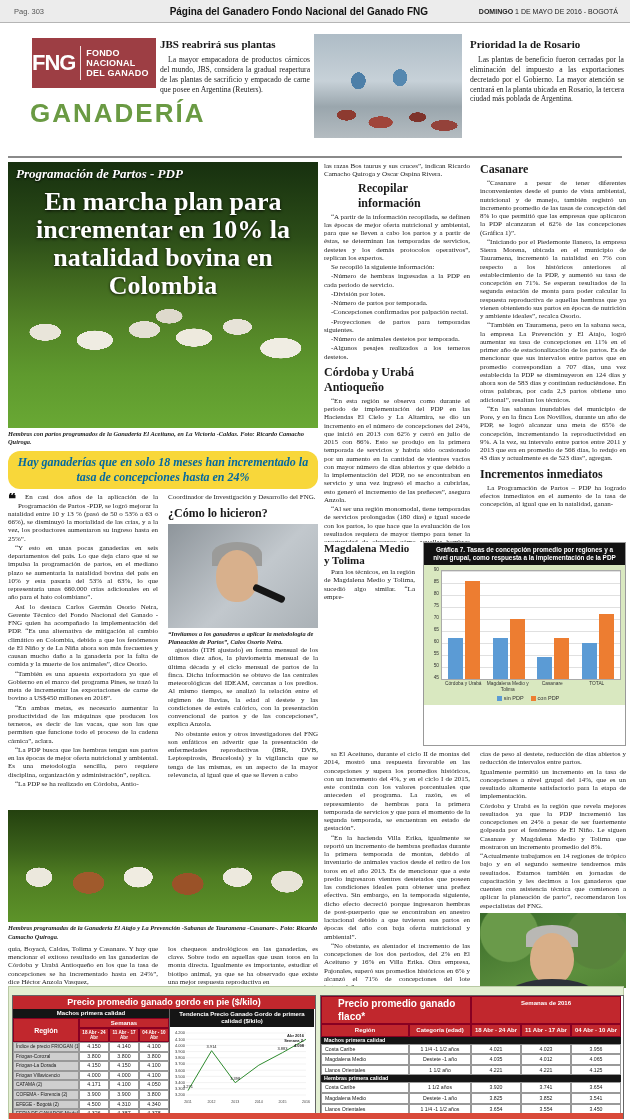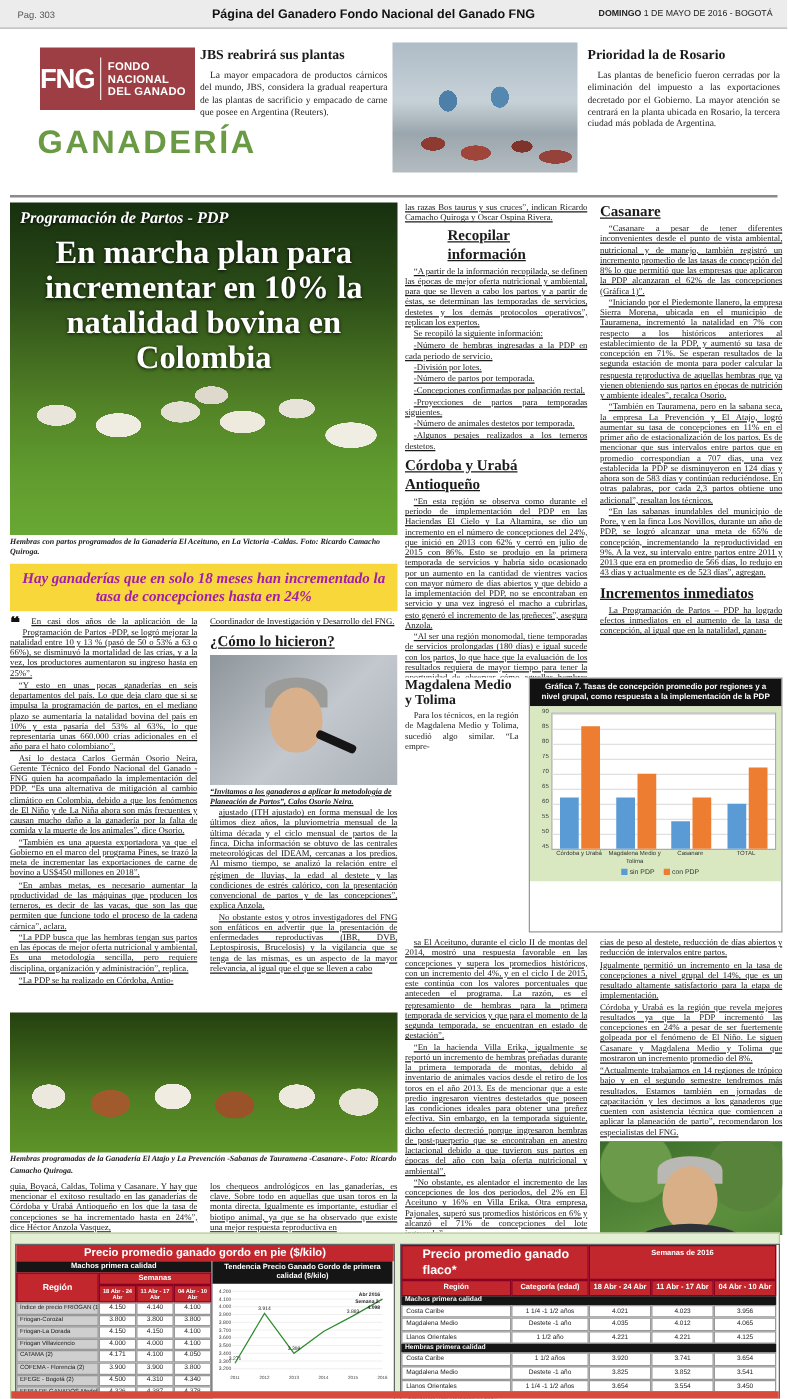--- a/index.html
+++ b/index.html
@@ -45,23 +45,23 @@
        radial-gradient(ellipse 30px 15px at 60% 66%, #eeeade 0 60%, transparent 61%),
        radial-gradient(ellipse 24px 13px at 74% 62%, #e7e3d8 0 60%, transparent 61%),
        radial-gradient(ellipse 34px 17px at 88% 70%, #f0ede3 0 60%, transparent 61%),
        radial-gradient(ellipse 22px 12px at 52% 58%, #ded9cc 0 60%, transparent 61%),
        linear-gradient(180deg,#17300f 0%,#2c4d18 28%,#41691f 45%,#538427 62%,#5f9a2e 80%,#69a834 100%);}
   .kicker{position:absolute;left:8px;top:4px;font:italic bold 13px "Liberation Serif",serif;
      color:#fff;text-shadow:0 1px 2px #000;}
   .headline{position:absolute;left:0;top:26px;width:100%;text-align:center;
      font:bold 26px/1.08 "Liberation Serif",serif;color:#fff;text-shadow:0 1px 3px rgba(0,0,0,.85);}
   .cap{font:italic bold 6.4px/1.28 "Liberation Serif",serif;color:#222;margin:2px 0 0;}
-  .banner{margin-top:5px;background:#f8d73a;color:#a21caf;text-align:center;
-     font:italic bold 12px/1.25 "Liberation Serif",serif;padding:4px 6px;}
-  .cols{display:flex;gap:10px;margin-top:4px;text-decoration:underline;}
+  .banner{margin-top:5px;background:#f8d73a;color:#0369a1;text-align:center;
+     font:italic bold 12px/1.25 "Liberation Serif",serif;padding:4px 6px;border-radius:12px;}
+  .cols{display:flex;gap:10px;margin-top:4px;}
   .c{width:150px;overflow:hidden;}
   .rc .c{width:146px;}
   .p{font:7px/1.18 "Liberation Serif",serif;text-align:justify;text-indent:7px;margin:0 0 1px;}
   .p.noind{text-indent:0;}
   .h3{font:bold 12px "Liberation Serif",serif;margin:4px 0 2px;}
   .bigq{float:left;font:bold 15px/13px "Liberation Serif",serif;margin-right:2px;color:#111;}
   .osoriophoto{position:relative;width:146px;height:104px;margin:3px 0 1px;
      background:linear-gradient(135deg,#8e959b 0%,#c2c8cd 55%,#aab1b6 100%);overflow:hidden;}
   .osoriophoto .face{position:absolute;left:48px;top:26px;width:42px;height:52px;background:#d8b08c;border-radius:50% 50% 46% 46%;}
   .osoriophoto .hair{position:absolute;left:44px;top:18px;width:50px;height:24px;background:#9b9b99;border-radius:50% 50% 0 0;}

